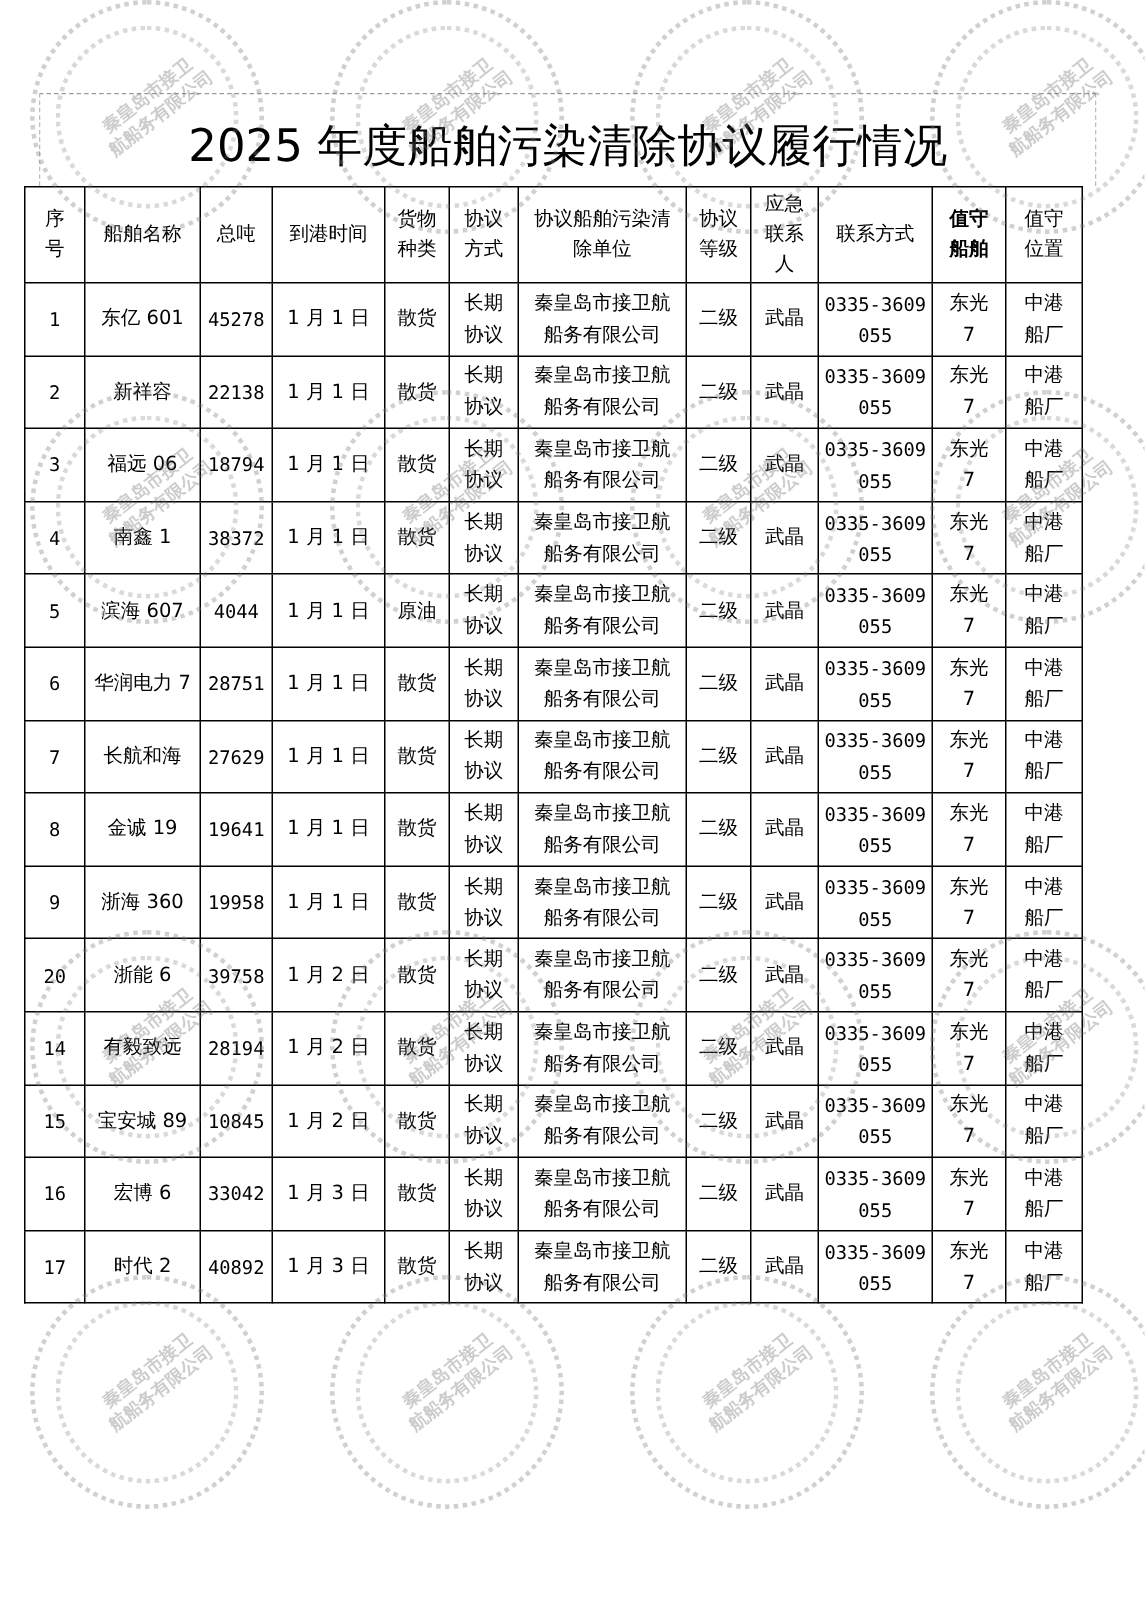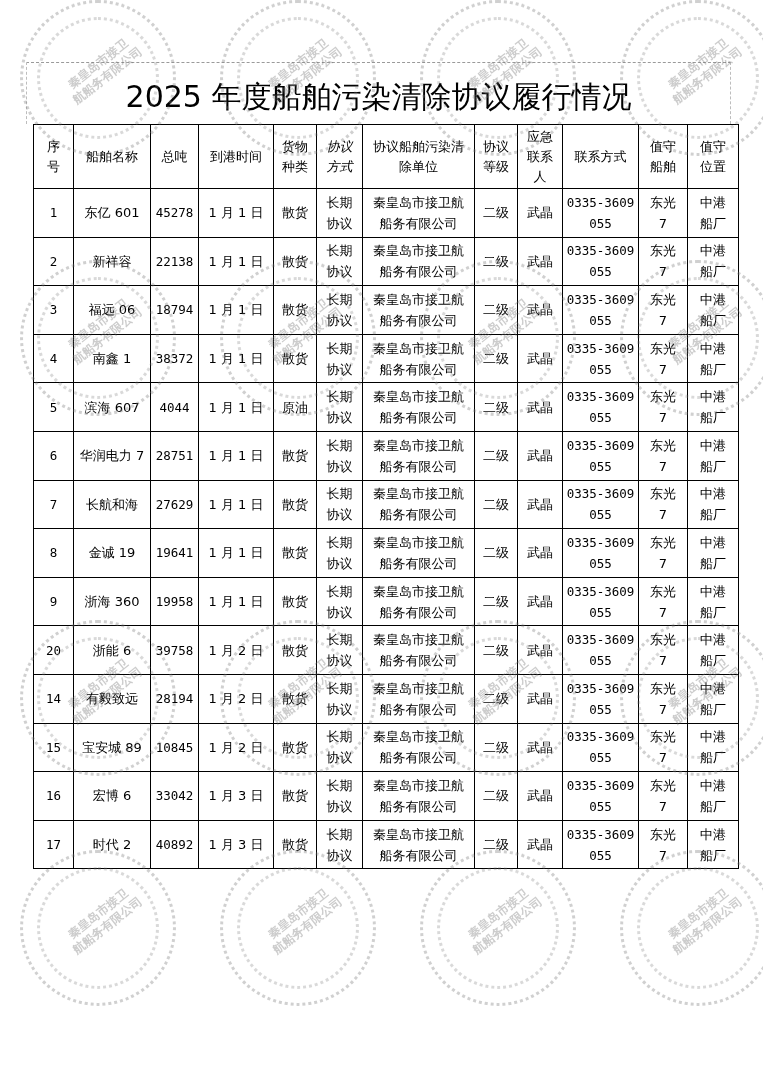--- a/index.html
+++ b/index.html
@@ -2,21 +2,21 @@
 <html><head>
 <meta charset="utf-8">
 <style>
   html, body { margin: 0; padding: 0; background: #ffffff; }
   body { width: 763px; height: 1070px; position: relative; overflow: hidden;
          font-family: "DejaVu Sans", "Liberation Sans", sans-serif; color: #000; }
   .title-box { position: absolute; left: 26px; top: 62px; width: 705px; height: 62px;
                border-top: 1px dashed #9a9a9a; border-left: 1px dashed #bdbdbd; border-right: 1px dashed #bdbdbd; box-sizing: border-box; }
   .title { position: absolute; left: 0; right: 0; top: 14px; text-align: center;
            font-size: 30px; letter-spacing: 0px; }
-  table { position: absolute; left: 33px; top: 124px; border-collapse: collapse; table-layout: fixed; }
+  table { position: absolute; left: 16px; top: 124px; border-collapse: collapse; table-layout: fixed; }
   td, th { border: 1px solid #000; text-align: center; vertical-align: middle; padding: 0;
            font-size: 13px; font-weight: normal; line-height: 21px; overflow: hidden; }
   th { height: 63px; line-height: 20px; }
   td { height: 47.6px; }
   .num { font-family: "DejaVu Sans Mono", "Liberation Mono", monospace; font-size: 12.5px; }
   .wm { position: absolute; width: 150px; height: 150px; border-radius: 50%;
         border: 3px dotted rgba(120,120,120,0.35); pointer-events: none; }
   .wm::after { content: ""; position: absolute; left: 14px; top: 14px; right: 14px; bottom: 14px;
         border-radius: 50%; border: 3px dotted rgba(120,120,120,0.28); }
   .wm-text { position: absolute; left: 30px; top: 52px; width: 100px; transform: rotate(-38deg);
@@ -143,26 +143,26 @@
       <col style="width:49px">
       <col style="width:51px">
   </colgroup>
   <thead>
     <tr>
       <th><span style="display:inline-block;width:14px;">序号</span></th>
       <th>船舶名称</th>
       <th>总吨</th>
       <th>到港时间</th>
       <th><span style="display:inline-block;width:28px;">货物种类</span></th>
-      <th><span style="display:inline-block;width:28px;font-style:italic;">协议方式</span></th>
+      <th><span style="display:inline-block;width:28px;">协议方式</span></th>
       <th><span style="display:inline-block;width:100px;">协议船舶污染清除单位</span></th>
       <th><span style="display:inline-block;width:28px;">协议等级</span></th>
       <th><span style="display:inline-block;width:28px;">应急联系人</span></th>
       <th>联系方式</th>
-      <th><span style="display:inline-block;width:28px;">值守船舶</span></th>
+      <th><span style="display:inline-block;width:28px;font-weight:bold;">值守船舶</span></th>
       <th><span style="display:inline-block;width:28px;">值守位置</span></th>
     </tr>
   </thead>
   <tbody id="tbody">
       <tr>
         <td class="num">1</td>
         <td>东亿 601</td>
         <td class="num">45278</td>
         <td>1 月 1 日</td>
         <td>散货</td>

